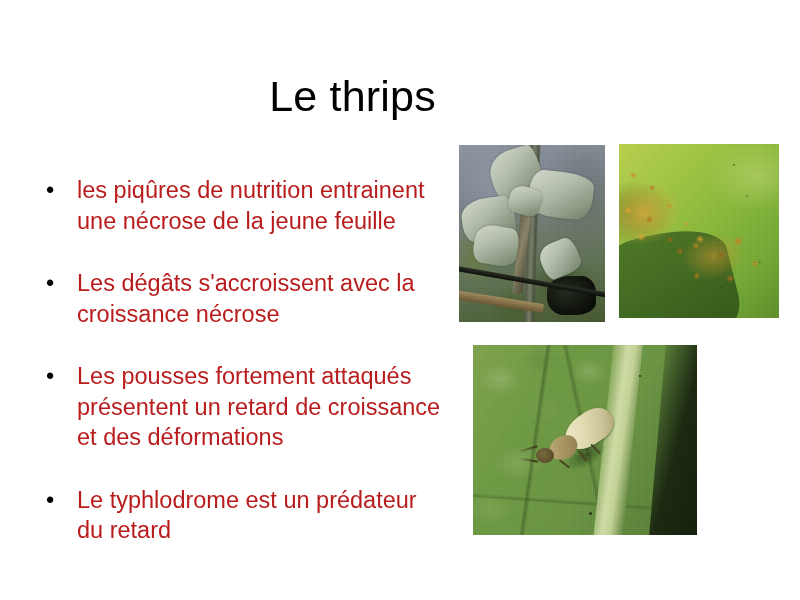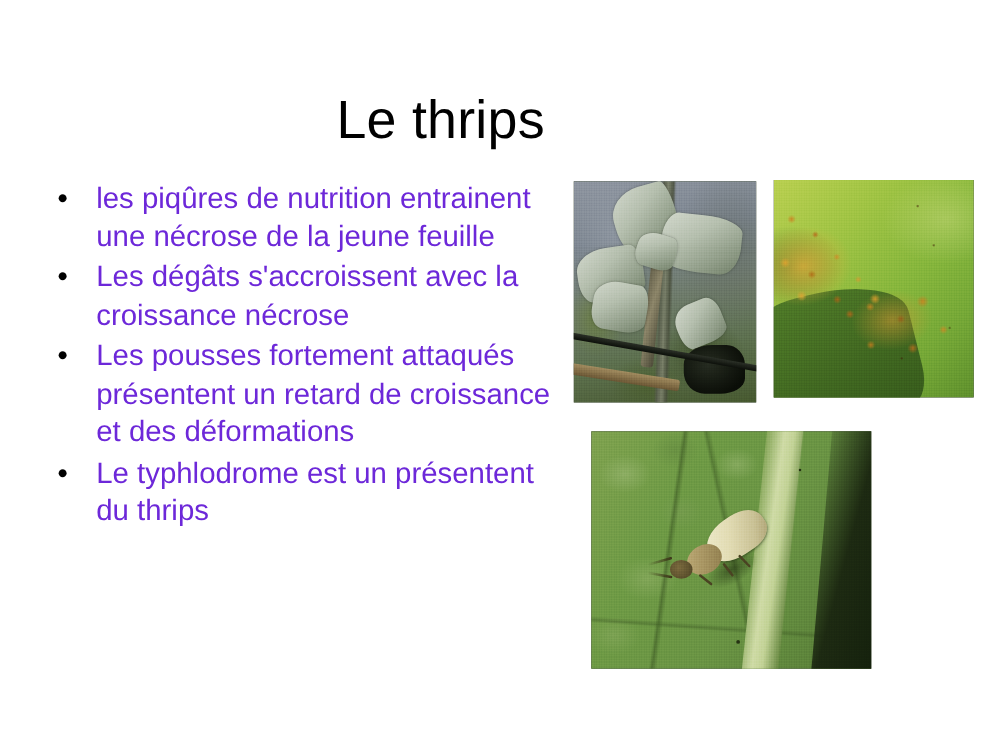--- a/index.html
+++ b/index.html
@@ -55,21 +55,22 @@
   #bullet-list .bullet-marker {
     position: absolute;
     left: 8px;
     top: 0;
     font-size: 23.5px;
     line-height: 30.5px;
     color: #000000;
   }
   #bullet-list .bullet-text {
     display: block;
-    color: #6d28d9;
+    color: #b91c1c;
+    margin-top: 32px;
   }
 
   
   .photo {
     position: absolute;
     overflow: hidden;
     background: #2d3b22;
   }
   .photo .layer {
     position: absolute;
@@ -368,21 +369,21 @@
       <span class="bullet-text">Les dégâts s'accroissent avec la croissance nécrose</span>
     </li>
 
     <li class="bullet-item">
       <span class="bullet-marker">•</span>
       <span class="bullet-text">Les pousses fortement attaqués présentent un retard de croissance et des déformations</span>
     </li>
 
     <li class="bullet-item">
       <span class="bullet-marker">•</span>
-      <span class="bullet-text">Le typhlodrome est un présentent du thrips</span>
+      <span class="bullet-text">Le typhlodrome est un prédateur du retard</span>
     </li>
 
   </ul>
 
   <div class="photo" id="photo-shoot">
     <div class="layer bg"></div>
     <div class="layer blur-greens"></div>
     <div class="layer stem"></div>
     <div class="trunk"></div>
     <div class="leafA"></div>

